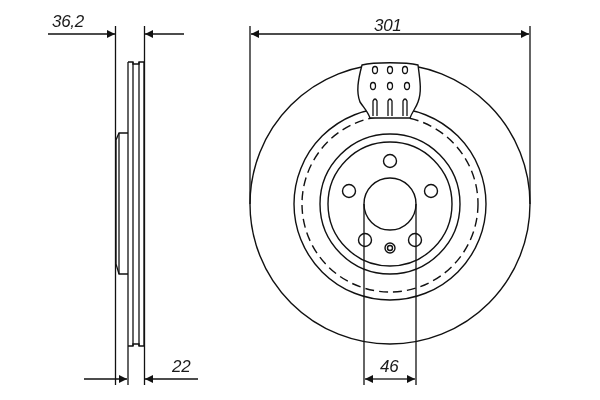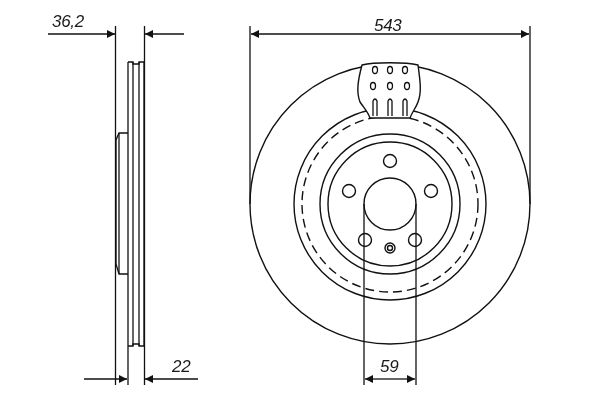--- a/index.html
+++ b/index.html
@@ -99,14 +99,14 @@
   <g stroke="#111" stroke-width="1.3">
     <line x1="364" y1="204" x2="364" y2="385"></line>
     <line x1="416" y1="204" x2="416" y2="385"></line>
     <line x1="390" y1="379" x2="365" y2="379" marker-end="url(#arr)"></line>
     <line x1="390" y1="379" x2="415" y2="379" marker-end="url(#arr)"></line>
   </g>
 </svg>
 
 <div class="dim-label" style="left:52px; top:13px;">36,2</div>
 <div class="dim-label" style="left:172px; top:358px;">22</div>
-<div class="dim-label" style="left:374px; top:17px;">543</div>
-<div class="dim-label" style="left:380px; top:358px;">59</div>
+<div class="dim-label" style="left:374px; top:17px;">301</div>
+<div class="dim-label" style="left:380px; top:358px;">46</div>
 
 </body></html>

